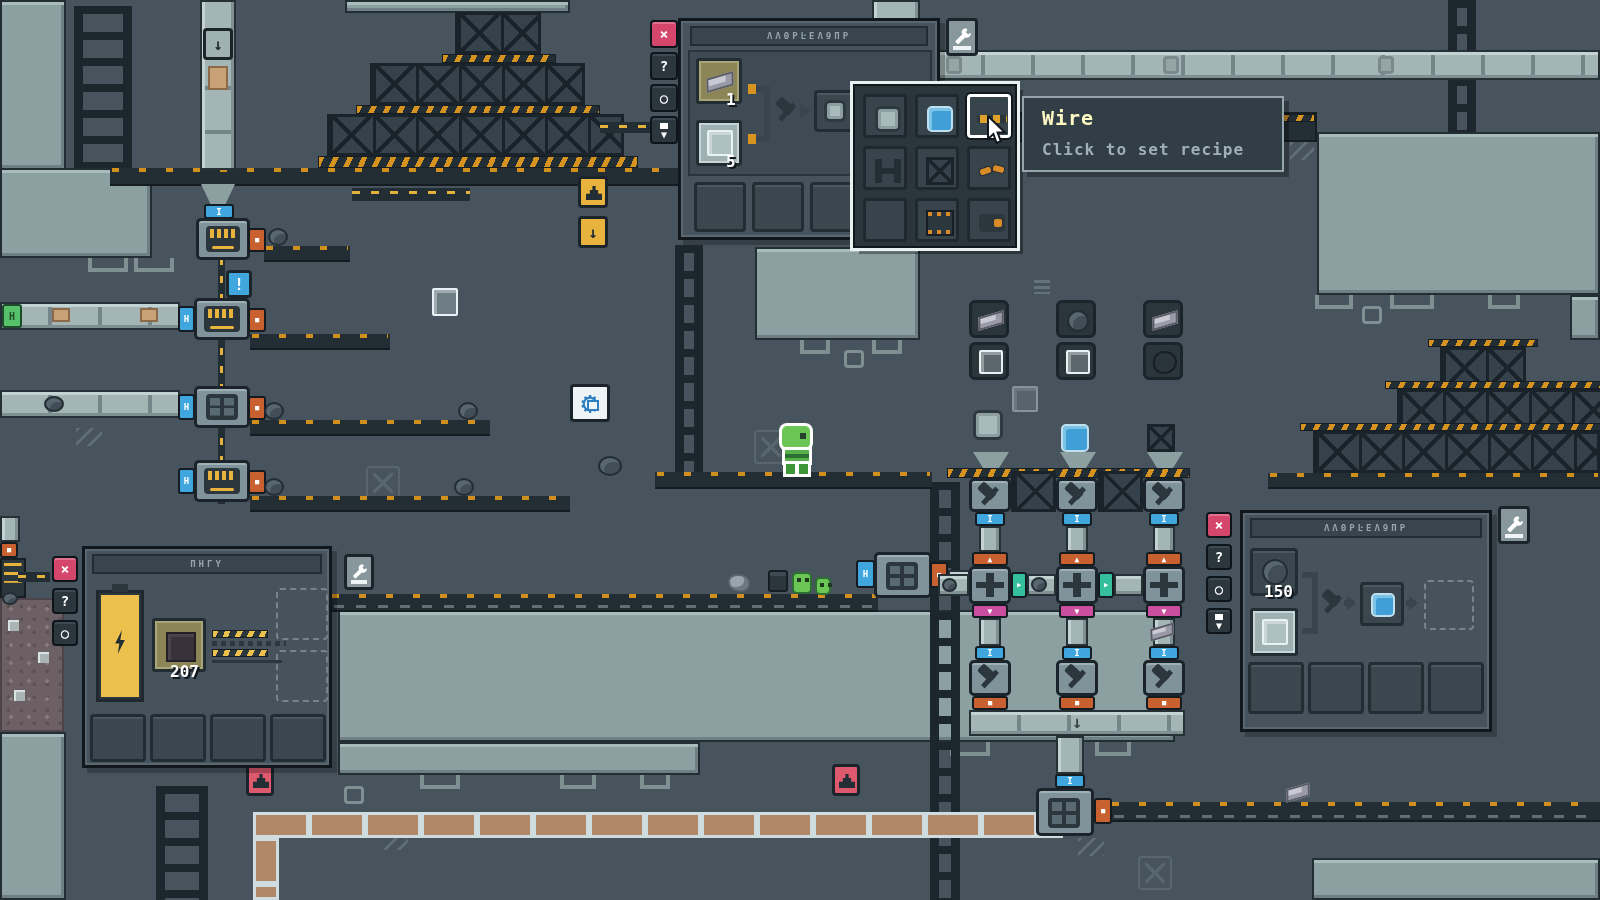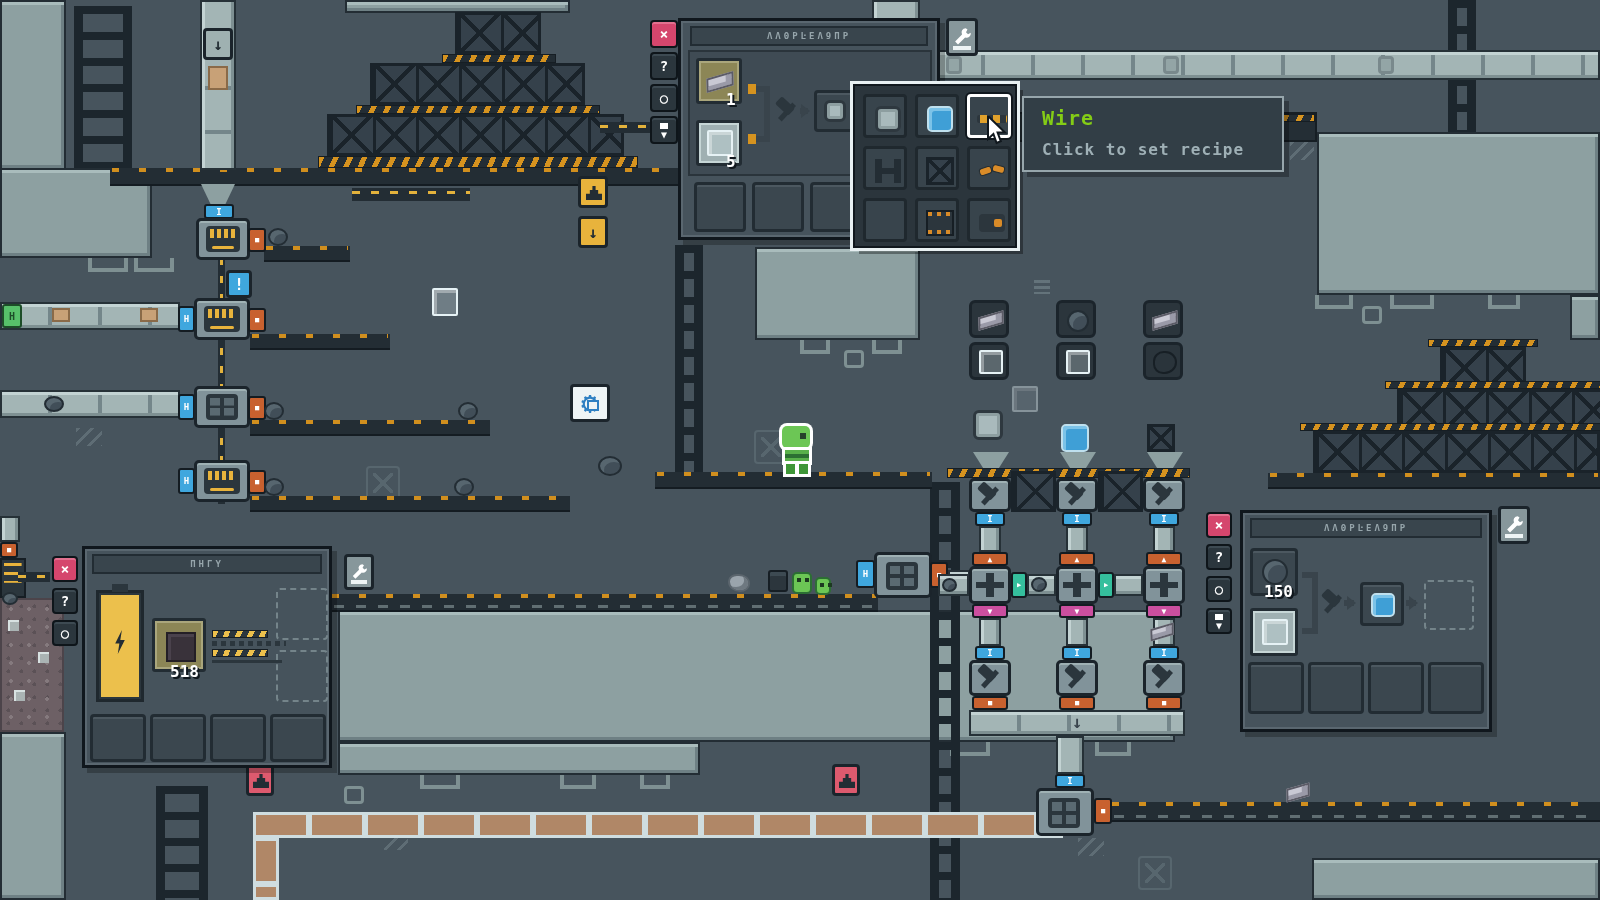--- a/index.html
+++ b/index.html
@@ -115,21 +115,21 @@
   .flA::after{content:"";position:absolute;right:-9px;top:50%;transform:translateY(-50%);
       border:7px solid transparent;border-left:9px solid #39444c}
   .sign{border:3px solid #1b242b;border-radius:4px;display:flex;align-items:center;justify-content:center;
       font:bold 16px "DejaVu Sans Mono",monospace}
   .sy{background:#e8b33c;color:#232d34}
   .sp{background:#dd5a6e;color:#232d34}
   .sgray{background:#9fb1b1;color:#232d34}
   .zig{clip-path:polygon(40% 0,60% 0,60% 28%,76% 28%,76% 56%,100% 56%,100% 100%,0 100%,0 56%,24% 56%,24% 28%,40% 28%);
       background:#232d34}
   .tip{background:#323e46;border:2px solid #97a6ac;box-shadow:5px 5px 0 rgba(0,0,0,.3)}
-  .t1{color:#84cc16;font:bold 20px "DejaVu Sans Mono",monospace;letter-spacing:1px}
+  .t1{color:#fef9c3;font:bold 20px "DejaVu Sans Mono",monospace;letter-spacing:1px}
   .t2{color:#9fb0b6;font:bold 16px "DejaVu Sans Mono",monospace;letter-spacing:1px}
   .pop{background:#2b353c;border:2px solid #10171d;outline:3px solid #e8f0f2;box-shadow:6px 6px 0 rgba(0,0,0,.35)}
   .pslot{background:#38444c;border:3px solid #1f282e;border-radius:4px;display:flex;align-items:center;justify-content:center;cursor:pointer}
   .psel{border:3px solid #ffffff;box-shadow:0 0 0 2px #10171d}
   .fslot{background:#2b353c;border:3px solid #1b242b;border-radius:6px;display:flex;align-items:center;justify-content:center}
   .menuico{background:repeating-linear-gradient(180deg,#6b7b82 0 3px,transparent 3px 6px);opacity:.8}
   .bolt{clip-path:polygon(62% 0,20% 56%,46% 56%,36% 100%,80% 42%,52% 42%);background:#232d34}
 </style>
 </head>
 <body>
@@ -534,21 +534,21 @@
   <div class="a tbar" style="left:92px;top:554px;width:230px;height:20px;z-index:11">
       <span>ΠΗΓΥ</span>
     </div>
   <div class="a" style="left:96px;top:590px;width:48px;height:112px;background:#2b363d;border:3px solid #1f282e;z-index:11"></div>
   <div class="a" style="left:112px;top:584px;width:16px;height:8px;background:#2b363d;z-index:11"></div>
   <div class="a" style="left:101px;top:595px;width:38px;height:102px;background:#ecc04c;z-index:12"></div>
   <div class="a bolt" style="left:112px;top:630px;width:16px;height:24px;z-index:13"></div>
   <div class="a slotO" style="left:152px;top:618px;width:54px;height:54px;z-index:11">
       <div class="a iChip" style="left:11px;top:11px;width:30px;height:30px"></div>
     </div>
-  <div class="a cnt" style="left:170px;top:662px;z-index:12"><span>518</span></div>
+  <div class="a cnt" style="left:170px;top:662px;z-index:12"><span>207</span></div>
   <div class="a hazbar" style="left:212px;top:630px;width:56px;height:8px;z-index:11;background:repeating-linear-gradient(115deg,#ecc04c 0 5px,#2b363d 5px 11px)"></div>
   <div class="a" style="left:212px;top:641px;width:74px;height:5px;z-index:11;background:repeating-linear-gradient(90deg,#2b363d 0 5px,transparent 5px 9px)"></div>
   <div class="a hazbar" style="left:212px;top:649px;width:56px;height:8px;z-index:11;background:repeating-linear-gradient(115deg,#ecc04c 0 5px,#2b363d 5px 11px)"></div>
   <div class="a" style="left:212px;top:660px;width:70px;height:3px;background:#2b363d;z-index:11"></div>
   <div class="a dashed" style="left:276px;top:588px;width:52px;height:52px;z-index:11"></div>
   <div class="a dashed" style="left:276px;top:650px;width:52px;height:52px;z-index:11"></div>
   <div class="a slotDk" style="left:90px;top:714px;width:56px;height:48px;z-index:11"></div>
   <div class="a slotDk" style="left:150px;top:714px;width:56px;height:48px;z-index:11"></div>
   <div class="a slotDk" style="left:210px;top:714px;width:56px;height:48px;z-index:11"></div>
   <div class="a slotDk" style="left:270px;top:714px;width:56px;height:48px;z-index:11"></div>

